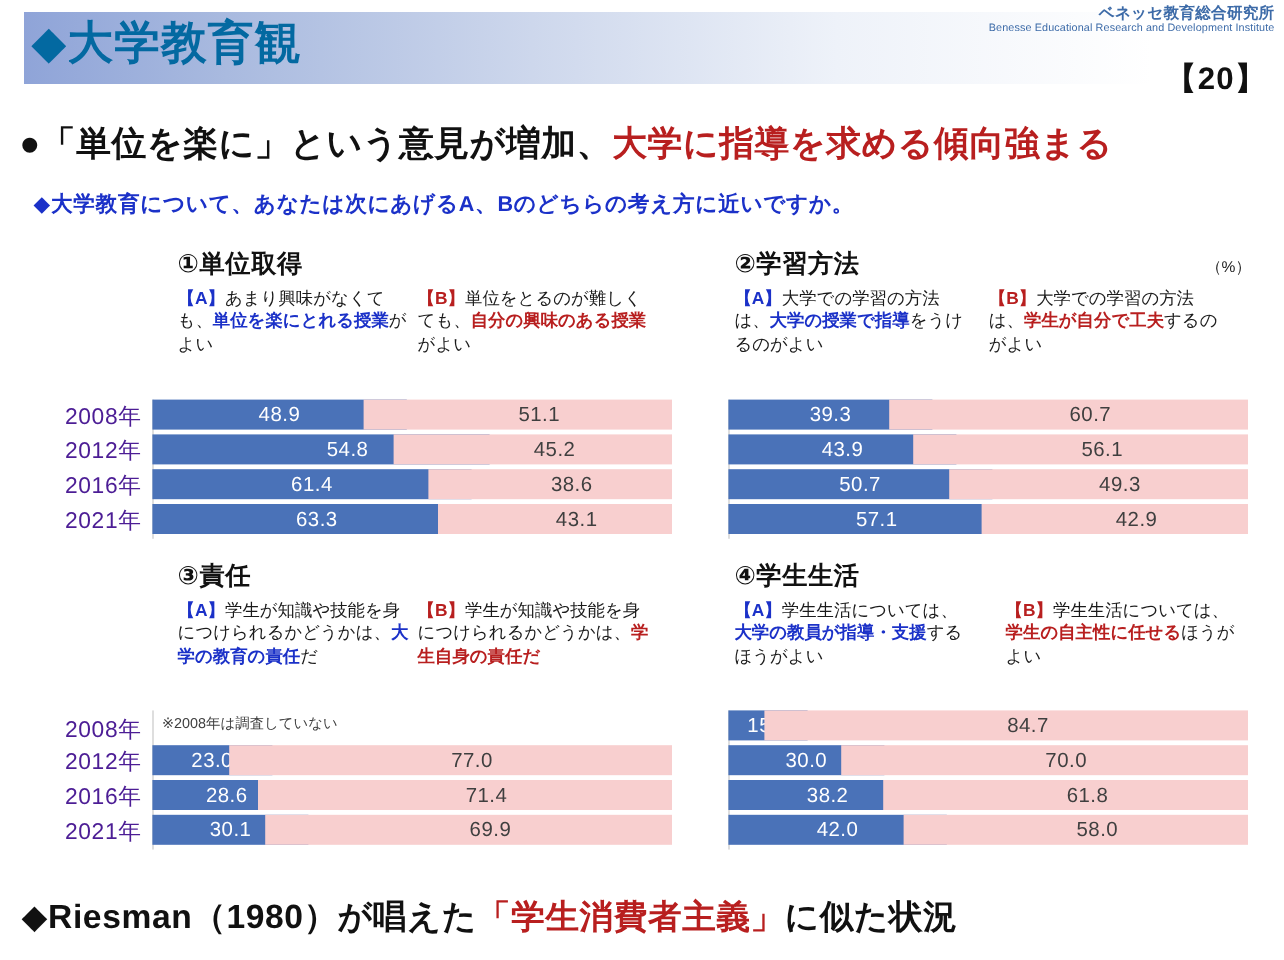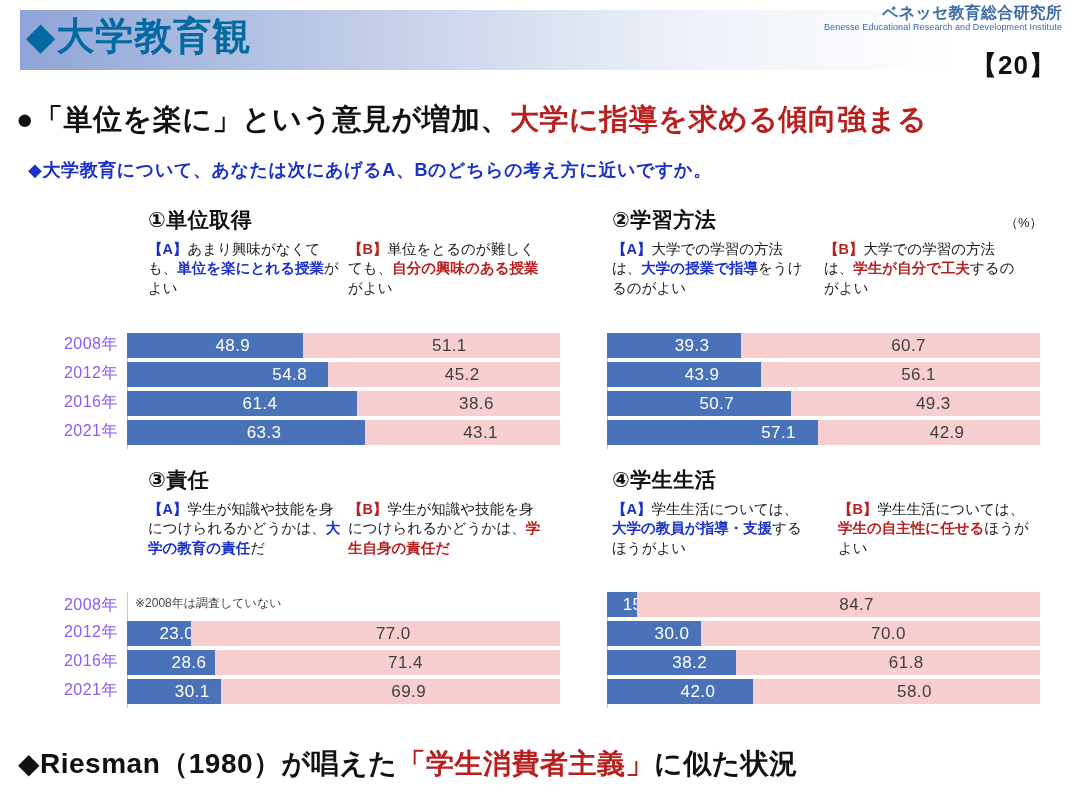--- a/index.html
+++ b/index.html
@@ -18,21 +18,21 @@
     background:linear-gradient(to right,#8fa4d8 0%,#a9badf 18%,#cdd7ec 45%,#eef2f9 72%,#ffffff 100%);
   }
   .slide-title{
     position:absolute;left:26px;top:16px;
     font-size:38px;font-weight:bold;color:#0369a1;
     letter-spacing:1px;line-height:1.1;white-space:nowrap;
   }
   .brand{
     position:absolute;right:8px;top:4px;text-align:right;color:#3d6ba8;
   }
-  .brand-ja{font-size:16px;font-weight:bold;line-height:1.1;letter-spacing:.2px;}
+  .brand-ja{font-size:13px;font-weight:bold;line-height:1.1;letter-spacing:.2px;}
   .brand-en{font-size:9px;line-height:1.2;letter-spacing:.1px;white-space:nowrap;}
   .page-no{
     position:absolute;right:14px;top:48px;
     font-size:26px;font-weight:bold;color:#111;letter-spacing:1px;
   }
 
   
   .headline{
     position:absolute;left:16px;top:100px;width:1040px;
     font-size:29px;font-weight:bold;color:#111;white-space:nowrap;
@@ -65,21 +65,21 @@
   .opt .hlB{color:#b81f1f;font-weight:bold;}
 
   
   .chart{position:absolute;}
   .axis-line{
     position:absolute;left:0;top:0;width:1px;height:100%;background:#c9c9c9;
   }
   .row{position:relative;height:25px;margin-bottom:4px;}
   .ylabel{
     position:absolute;right:100%;top:1px;margin-right:9px;
-    font-size:16px;color:#8b5cf6;white-space:nowrap;letter-spacing:.5px;
+    font-size:19px;color:#4c1d95;white-space:nowrap;letter-spacing:.5px;
   }
   .bar{position:absolute;top:0;height:25px;}
   .bar.a{left:0;background:#4a72b8;}
   .bar.b{right:0;background:#f8cfcf;padding-left:36px;}
   .bar span{
     display:block;width:100%;text-align:center;
     font-size:17px;line-height:25px;letter-spacing:.4px;
   }
   .bar.a span{color:#ffffff;}
   .bar.b span{color:#3f3f3f;}
@@ -204,21 +204,21 @@
     </div>
     <div class="row">
       <div class="bar a" style="width:50.7%;">
           <span>50.7</span>
         </div>
       <div class="bar b" style="width:49.3%;">
           <span>49.3</span>
         </div>
     </div>
     <div class="row">
-      <div class="bar a" style="width:57.1%;padding-left:48px;">
+      <div class="bar a" style="width:57.1%;">
           <span>57.1</span>
         </div>
       <div class="bar b" style="width:42.9%;">
           <span>42.9</span>
         </div>
     </div>
   </div>
 
   <div class="quad" style="left:148px;top:466px;width:420px;">
     <div class="q-title">③責任</div>

